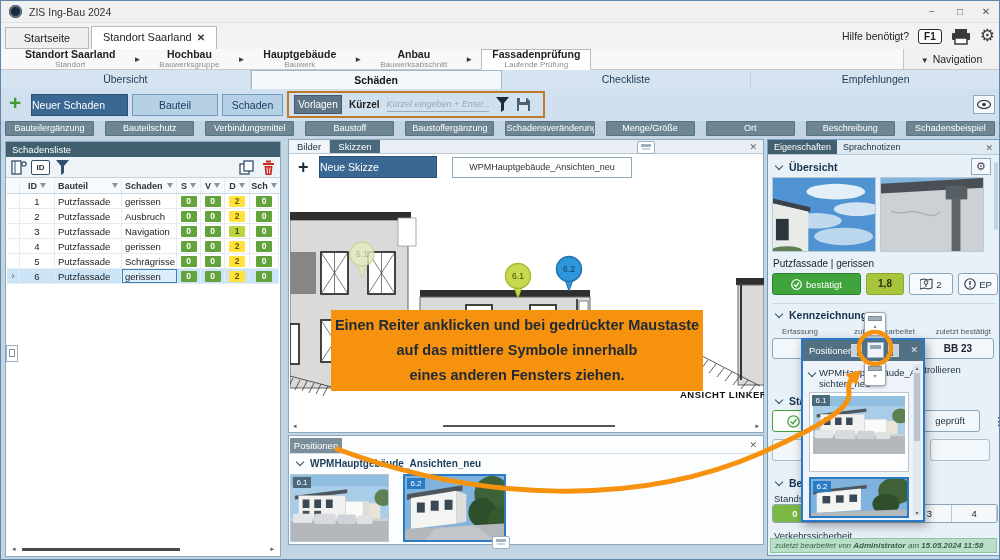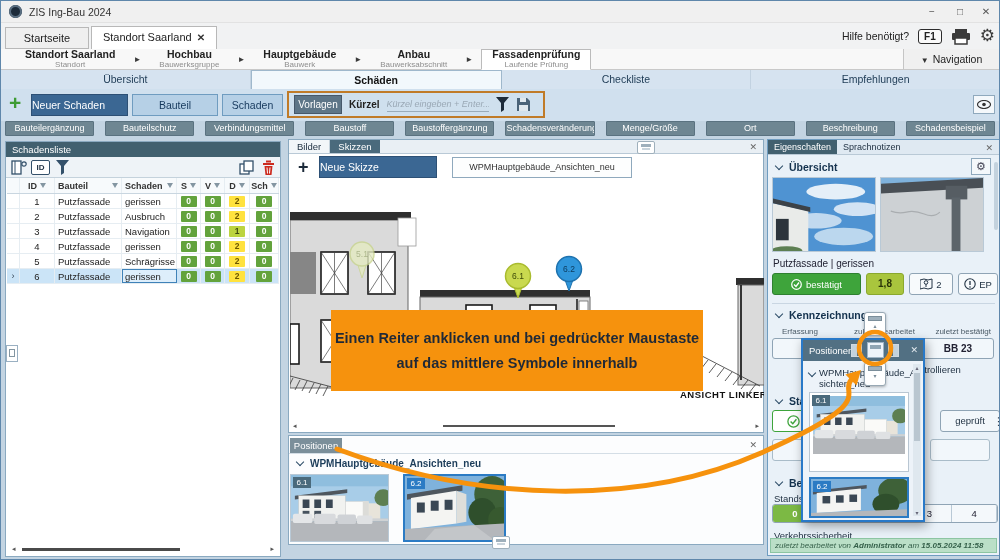--- a/index.html
+++ b/index.html
@@ -124,21 +124,21 @@
   #btn-rating { position:absolute; left:98px; top:133px; width:38px; height:22px; background:#a9c53d; border:1px solid #8aa82e; border-radius:3px; color:#2a3408; font-weight:bold; font-size:10px; text-align:center; line-height:20px; }
   .btn-outline { background:#f7fafc; border:1px solid #8fa4b5; border-radius:3px; color:#234; font-size:9.5px; display:flex; align-items:center; justify-content:center; gap:3px; }
   #btn-map { position:absolute; left:141px; top:133px; width:44px; height:22px; }
   #btn-ep { position:absolute; left:190px; top:133px; width:40px; height:22px; }
   #rp-div1 { position:absolute; left:4px; right:4px; top:163px; border-top:1px solid #c9d6e2; }
   .klabel { position:absolute; top:187px; font-size:8px; color:#4a5a66; }
   .kbtn { position:absolute; top:198px; height:21px; background:#f2f7fb; border:1px solid #8fa4b5; border-radius:3px; font-size:10px; font-weight:bold; color:#223; text-align:center; line-height:19px; }
   #rp-kontroll { position:absolute; left:141px; top:224px; font-size:9.5px; color:#234; }
   .stbtn { position:absolute; top:270px; height:22px; }
   #st-left { left:4px; width:152px; background:#fff; border:1.5px solid #3ea43b; border-radius:3px; }
-  #st-gep { left:172px; width:60px; background:#f2f7fb; border:1px solid #8fa4b5; border-radius:3px; font-size:9.5px; color:#234; text-align:center; line-height:20px; }
+  #st-gep { left:152px; width:60px; background:#f2f7fb; border:1px solid #8fa4b5; border-radius:3px; font-size:9.5px; color:#234; text-align:center; line-height:20px; }
   #st-dots { position:absolute; left:225px; top:270px; font-size:11px; color:#345; line-height:22px; }
   .stbtn2 { position:absolute; top:299px; height:22px; background:#f2f7fb; border:1px solid #a9bcc9; border-radius:3px; }
   #rp-standsich { position:absolute; left:6px; top:353px; font-size:9.5px; color:#234; }
   #rp-seg { position:absolute; left:4px; top:364px; width:226px; height:19px; border:1px solid #8fa4b5; border-radius:3px; display:flex; overflow:hidden; background:#f4f8fb; }
   .seg { flex:1; font-size:9.5px; color:#223; text-align:center; line-height:18px; border-right:1px solid #b9c9d6; }
   .seg.green { background:#7cb944; color:#fff; font-weight:bold; }
   #rp-verkehr { position:absolute; left:6px; top:390px; font-size:9.5px; color:#234; }
   #rp-vthumb { position:absolute; right:1px; top:22px; width:4px; height:68px; background:#c3d2de; border-radius:2px; }
   #rp-status { position:absolute; left:2px; right:2px; bottom:2px; height:15px; background:#badfc7; border:1px solid #8cc5a2; font-size:8px; font-style:italic; color:#35604a; line-height:13px; padding-left:4px; white-space:nowrap; overflow:hidden; }
   #rp-status b { font-weight:bold; }
@@ -759,20 +759,21 @@
       <span>▴</span>
     </div>
   <div class="dock-guide" style="left:863px; top:361px;">
       <i></i>
       <span>▾</span>
     </div>
 
   <div id="callout">
     <div>Einen Reiter anklicken und bei gedrückter Maustaste</div>
     <div>auf das mittlere Symbole innerhalb</div>
+    <div>eines anderen Fensters ziehen.</div>
   </div>
 
   <svg id="overlay">
     <path d="M 336 448 C 480 502, 640 505, 760 452 S 838 394 850 379" fill="none" stroke="#f6920d" stroke-width="5" stroke-linecap="round"></path>
     <polygon points="860,369 855.6,384.6 844.4,373.4" fill="#f6920d"></polygon>
     <circle cx="874" cy="347" r="16" fill="none" stroke="#f6920d" stroke-width="4.5"></circle>
   </svg>
 
 </div>
 

